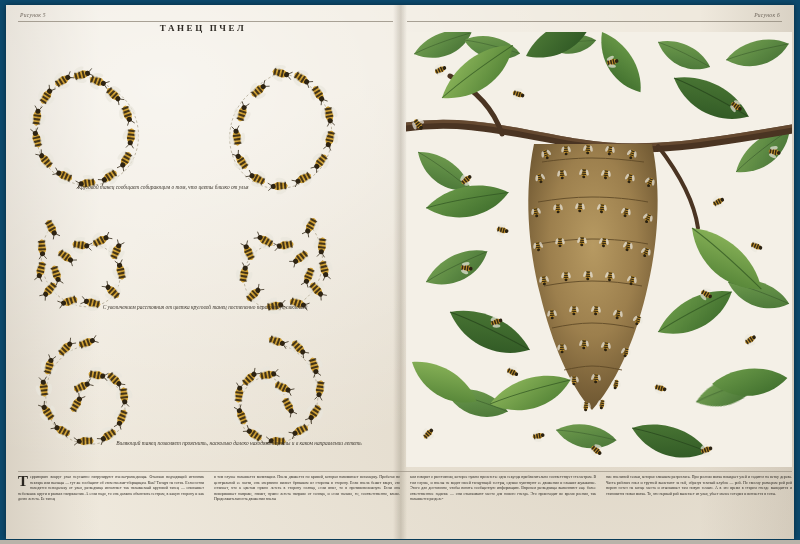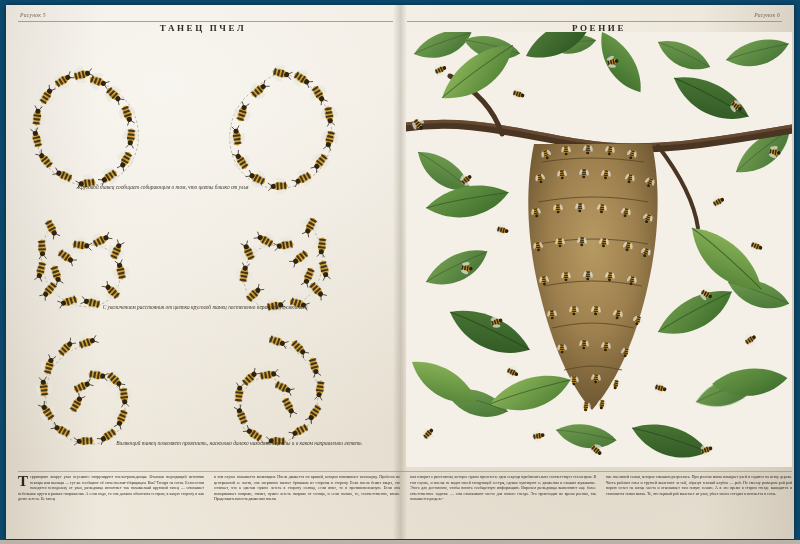--- a/index.html
+++ b/index.html
@@ -150,21 +150,20 @@
 
 <div class="page">
   <div class="spread">
     <div class="paper-texture"></div>
 
     <div class="fig-label left">Рисунок 5</div>
     <div class="fig-label right">Рисунок 6</div>
     <div class="rule top-left"></div>
     <div class="rule top-right"></div>
     <div class="section-title left">ТАНЕЦ ПЧЕЛ</div>
-    <div class="section-title right">РОЕНИЕ</div>
 
     <div class="plate-left">
       <svg width="375" height="430" viewBox="0 0 375 430">
         <defs>
           <g id="bee">
             <ellipse cx="0" cy="0" rx="7.5" ry="4.2" fill="#c9992f"></ellipse>
             <path d="M-7.5,0 a7.5,4.2 0 0 1 15,0 z" fill="#d8ab3f" opacity="0.7"></path>
             <rect x="-6.2" y="-4.1" width="2.1" height="8.2" fill="#382b16" opacity="0.92" rx="0.8"></rect>
             <rect x="-2.4" y="-4.1" width="2.1" height="8.2" fill="#382b16" opacity="0.92" rx="0.8"></rect>
             <rect x="1.4" y="-3.8" width="2.0" height="7.6" fill="#382b16" opacity="0.92" rx="0.8"></rect>

